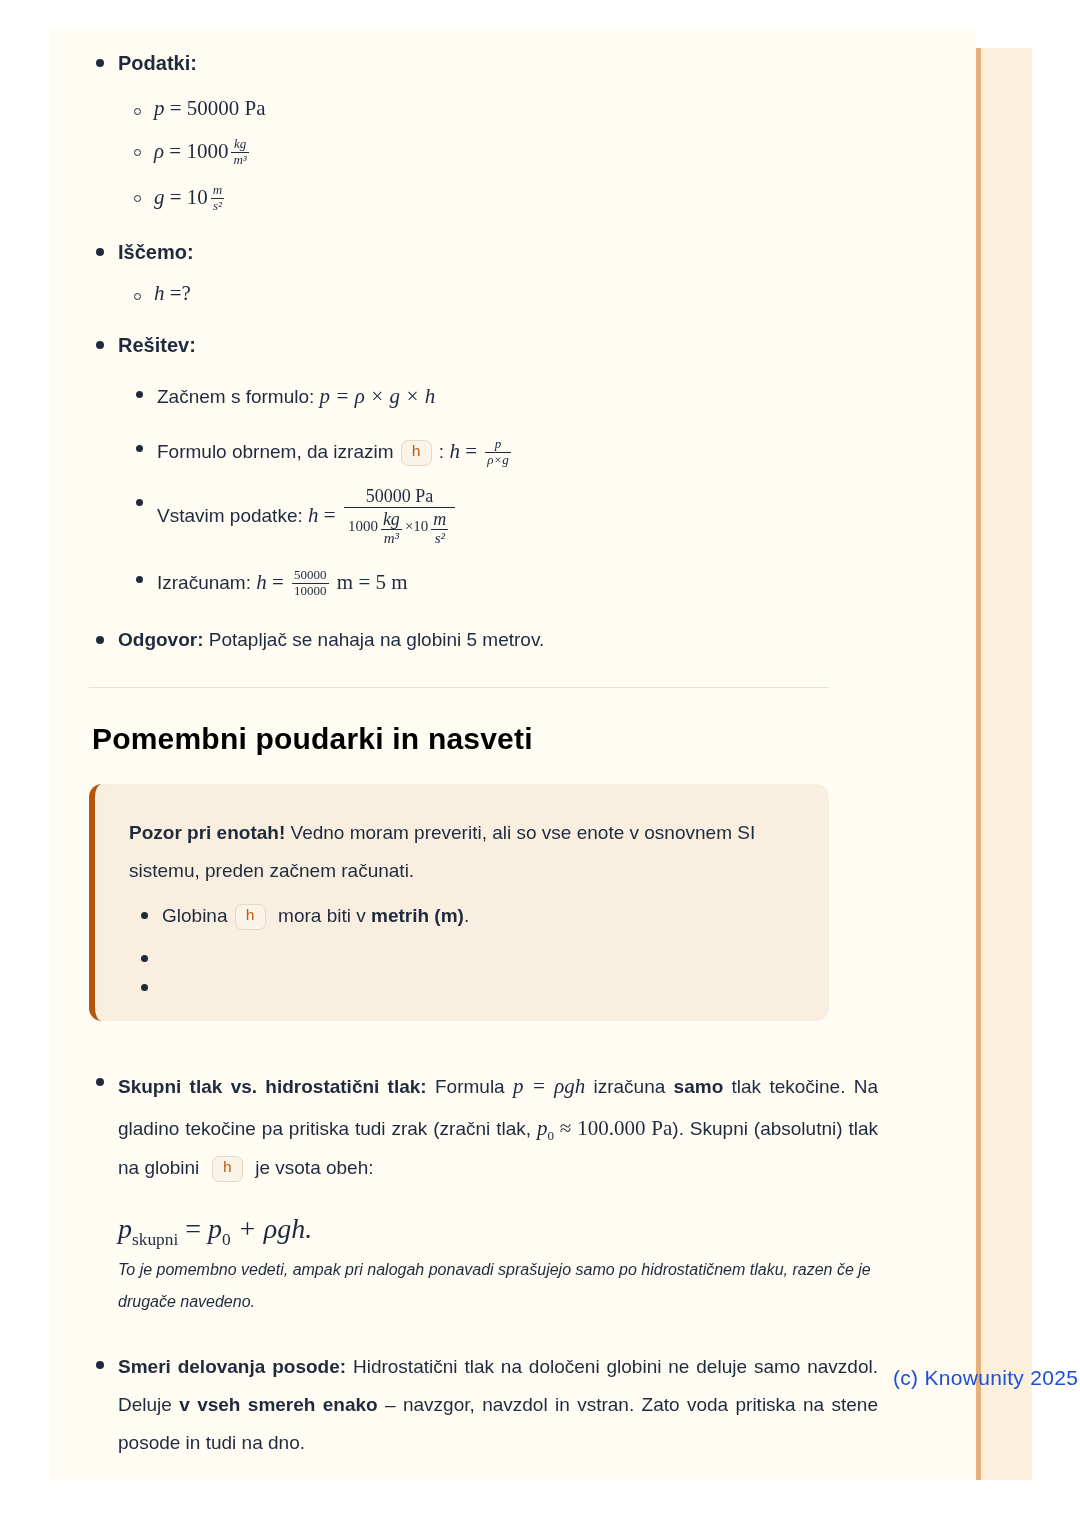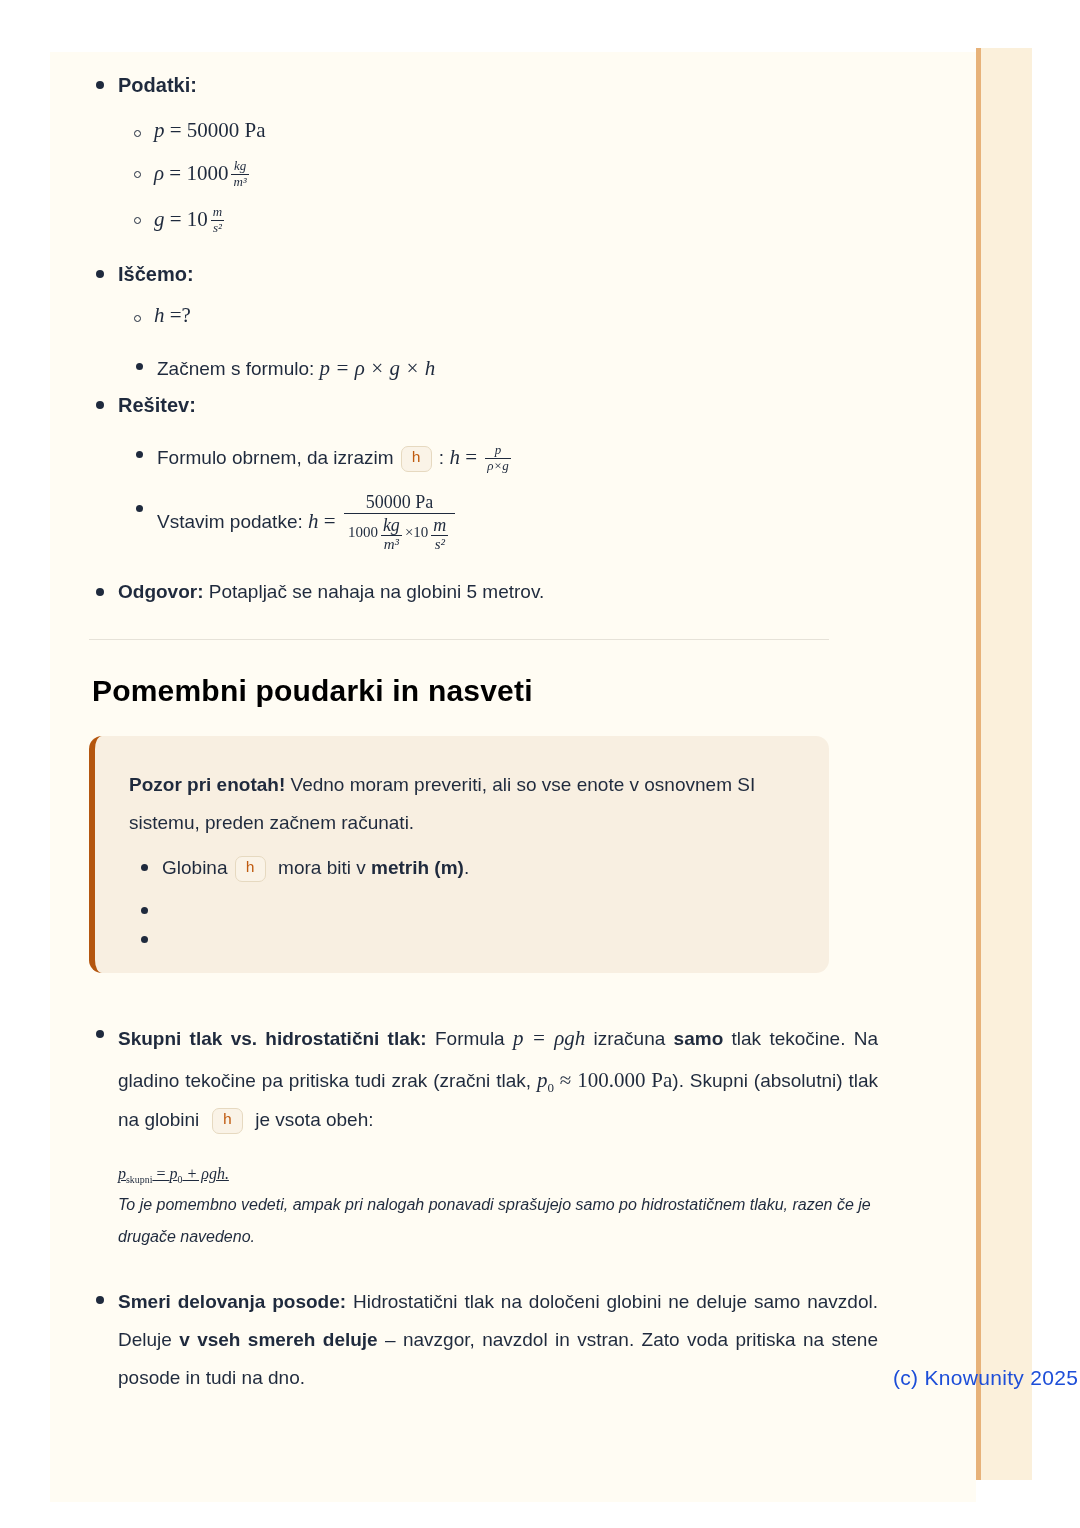--- a/index.html
+++ b/index.html
@@ -1,18 +1,18 @@
 <!DOCTYPE html>
 <html><head>
 <meta charset="utf-8">
 <style>
   * { margin:0; padding:0; box-sizing:border-box; }
   html,body { width:1080px; height:1528px; background:#ffffff; overflow:hidden;
     font-family:"Liberation Sans", sans-serif; color:#1f2a3d; }
-  .page { position:absolute; left:50px; top:52px; width:926px; height:1450px;
+  .page { position:absolute; left:50px; top:30px; width:926px; height:1450px;
     background:#fffcf3; padding:16px 98px 0 45px; }
   .side-strip { position:absolute; left:976px; top:48px; width:56px; height:1432px;
     background:#fbf0db; border-left:5px solid #e7b279; }
   .watermark { position:absolute; left:893px; top:1366px; font-size:21px;
     color:#1d4ed8; z-index:5; letter-spacing:0.3px; }
 
   
   .li { display:flex; align-items:flex-start; }
   .b1 { flex:none; width:8px; height:8px; border-radius:50%; background:#1f2a3d; margin:13px 14px 0 1px; }
   .b2 { flex:none; width:7px; height:7px; border-radius:50%; border:1.6px solid #1f2a3d; background:transparent; margin:12px 13px 0 39px; }
@@ -46,21 +46,21 @@
 
   .divider { border:none; border-top:1.5px solid #e6e2d8; margin:30px 0 0 -6px; width:740px; }
   h2.section { color:#000000; font-size:30px; font-weight:bold; margin:34px 0 0 -3px; letter-spacing:0.2px; }
 
   .callout { background:#f8efe1; border-left:6px solid #b4560f; border-radius:13px;
     margin:28px 0 44px -6px; width:740px; padding:30px 34px 30px 34px; }
   .callout .lead { font-size:19px; line-height:2.0; }
   .callout .li { margin-top:9px; }
 
   .para { text-align:justify; font-size:19px; line-height:2.0; }
-  .mathline { margin:26px 0 4px 0; font-size:16px;text-decoration:underline; }
+  .mathline { margin:26px 0 4px 0; font-size:28px; }
   .itnote { font-style:italic; font-size:16px; line-height:2.0; margin-top:2px; }
   .gap28 { margin-top:30px; }
 
   b { font-weight:bold; }
 </style>
 </head>
 <body>
 
 <div class="page">
 
@@ -88,35 +88,39 @@
       <span class="b1"></span>
       <span class="ttl">Iščemo:</span>
     </div>
     <div class="li subitem2">
       <span class="b2"></span>
       <span class="math"><span class="mi">h</span><span class="mr"> =?</span></span>
     </div>
   </div>
 
   <div class="group">
+    <div class="li">
+      <span class="b1"></span>
+      <span class="ttl">Rešitev:</span>
+    </div>
     <div class="li subitem">
       <span class="b3"></span>
       <span class="txt"><span>Začnem s formulo: </span><span class="math mi">p = ρ × g × h</span></span>
-    </div>
-    <div class="li">
-      <span class="b1"></span>
-      <span class="ttl">Rešitev:</span>
     </div>
     <div class="li subitem">
       <span class="b3"></span>
       <span class="txt"><span>Formulo obrnem, da izrazim</span><span class="chip">h</span><span>: </span><span class="math"><span class="mi">h</span><span class="mr"> = </span><span class="frac unitfrac"><span class="nu mi">p</span><span class="de mi">ρ×g</span></span></span></span>
     </div>
     <div class="li subitem">
       <span class="b3"></span>
       <span class="txt"><span>Vstavim podatke: </span><span class="math"><span class="mi">h</span><span class="mr"> = </span><span class="frac bigfrac"><span class="nu mr">50000 Pa</span><span class="de mr"><span>1000</span><span class="frac unitfrac"><span class="nu mi">kg</span><span class="de mi">m³</span></span><span>×10</span><span class="frac unitfrac"><span class="nu mi">m</span><span class="de mi">s²</span></span></span></span></span></span>
+    </div>
+    <div class="li subitem">
+      <span class="b3"></span>
+      <span class="txt"><span>Izračunam: </span><span class="math"><span class="mi">h</span><span class="mr"> = </span><span class="frac unitfrac"><span class="nu mr">50000</span><span class="de mr">10000</span></span><span class="mr"> m = 5 m</span></span></span>
     </div>
   </div>
 
   <div class="li">
     <span class="b1"></span>
     <span class="txt"><b>Odgovor:</b><span> Potapljač se nahaja na globini 5 metrov.</span></span>
   </div>
 
   <hr class="divider">
 
@@ -140,19 +144,19 @@
     <span class="b1"></span>
     <div>
       <p class="para"><b>Skupni tlak vs. hidrostatični tlak:</b><span> Formula </span><span class="math mi">p = ρgh</span><span> izračuna </span><b>samo</b><span> tlak tekočine. Na gladino tekočine pa pritiska tudi zrak (zračni tlak, </span><span class="math"><span class="mi">p</span><sub class="msub">0</sub><span class="mr"> ≈ 100.000 Pa</span></span><span>). Skupni (absolutni) tlak na globini </span><span class="chip">h</span><span> je vsota obeh:</span></p>
       <p class="mathline"><span class="mi">p</span><sub class="msub">skupni</sub><span class="mr"> = </span><span class="mi">p</span><sub class="msub">0</sub><span class="mi"> + ρgh.</span></p>
       <p class="itnote">To je pomembno vedeti, ampak pri nalogah ponavadi sprašujejo samo po hidrostatičnem tlaku, razen če je drugače navedeno.</p>
     </div>
   </div>
 
   <div class="li gap28">
     <span class="b1"></span>
-    <p class="para"><b>Smeri delovanja posode:</b><span> Hidrostatični tlak na določeni globini ne deluje samo navzdol. Deluje </span><b>v vseh smereh deluje</b><span> – navzgor, navzdol in vstran. Zato voda pritiska na stene posode in tudi na dno.</span></p>
+    <p class="para"><b>Smeri delovanja posode:</b><span> Hidrostatični tlak na določeni globini ne deluje samo navzdol. Deluje </span><b>v vseh smereh enako</b><span> – navzgor, navzdol in vstran. Zato voda pritiska na stene posode in tudi na dno.</span></p>
   </div>
 
 </div>
 
 <div class="side-strip"></div>
 <div class="watermark">(c) Knowunity 2025</div>
 
 </body></html>

